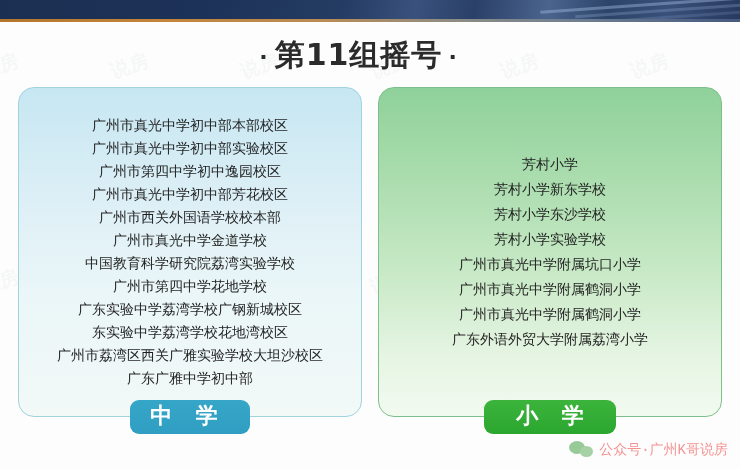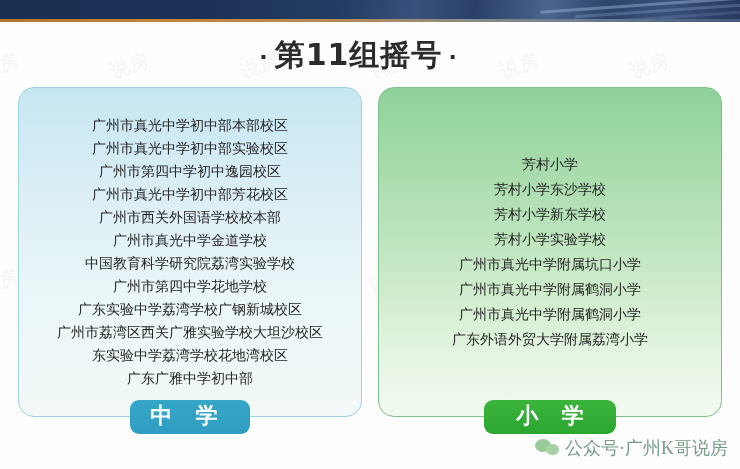--- a/index.html
+++ b/index.html
@@ -188,24 +188,24 @@
   .wechat-icon .b1:after {
     content:""; position:absolute; left:3px; bottom:-3px;
     width:0;height:0;border:3px solid transparent;border-top-color:#4fa64f;
   }
   .wechat-icon .b2 {
     position: absolute; right: 0; top: 6px;
     width: 13px; height: 11px;
     background: #66b266; border-radius: 50%;
   }
   .footer-wm-text {
-    font-family: Liberation Serif, serif;
-    font-size: 18px;
+    font-family: Liberation Mono, monospace;
+    font-size: 14px;
     font-weight: 500;
-    color: #14532d;
+    color: #ef4444;
     white-space: nowrap;
   }
 </style>
 </head>
 <body>
 
 <div class="banner">
   <div class="banner-streak s1"></div>
   <div class="banner-streak s2"></div>
   <div class="banner-streak s3"></div>
@@ -254,36 +254,36 @@
         <div class="list" id="left-list">
             <div class="list-item">广州市真光中学初中部本部校区</div>
             <div class="list-item">广州市真光中学初中部实验校区</div>
             <div class="list-item">广州市第四中学初中逸园校区</div>
             <div class="list-item">广州市真光中学初中部芳花校区</div>
             <div class="list-item">广州市西关外国语学校校本部</div>
             <div class="list-item">广州市真光中学金道学校</div>
             <div class="list-item">中国教育科学研究院荔湾实验学校</div>
             <div class="list-item">广州市第四中学花地学校</div>
             <div class="list-item">广东实验中学荔湾学校广钢新城校区</div>
+            <div class="list-item">东实验中学荔湾学校花地湾校区</div>
             <div class="list-item">广州市荔湾区西关广雅实验学校大坦沙校区</div>
-            <div class="list-item">东实验中学荔湾学校花地湾校区</div>
             <div class="list-item">广东广雅中学初中部</div>
           </div>
       </div>
       <div class="badge-wrap">
         <span class="badge blue">中 学</span>
       </div>
     </div>
 
     <div class="panel right">
       <div class="panel-inner">
         <div class="list" id="right-list">
             <div class="list-item">芳村小学</div>
+            <div class="list-item">芳村小学新东学校</div>
             <div class="list-item">芳村小学东沙学校</div>
-            <div class="list-item">芳村小学新东学校</div>
             <div class="list-item">芳村小学实验学校</div>
             <div class="list-item">广州市真光中学附属坑口小学</div>
             <div class="list-item">广州市真光中学附属鹤洞小学</div>
             <div class="list-item">广州市真光中学附属鹤洞小学</div>
             <div class="list-item">广东外语外贸大学附属荔湾小学</div>
           </div>
       </div>
       <div class="badge-wrap">
         <span class="badge green">小 学</span>
       </div>

